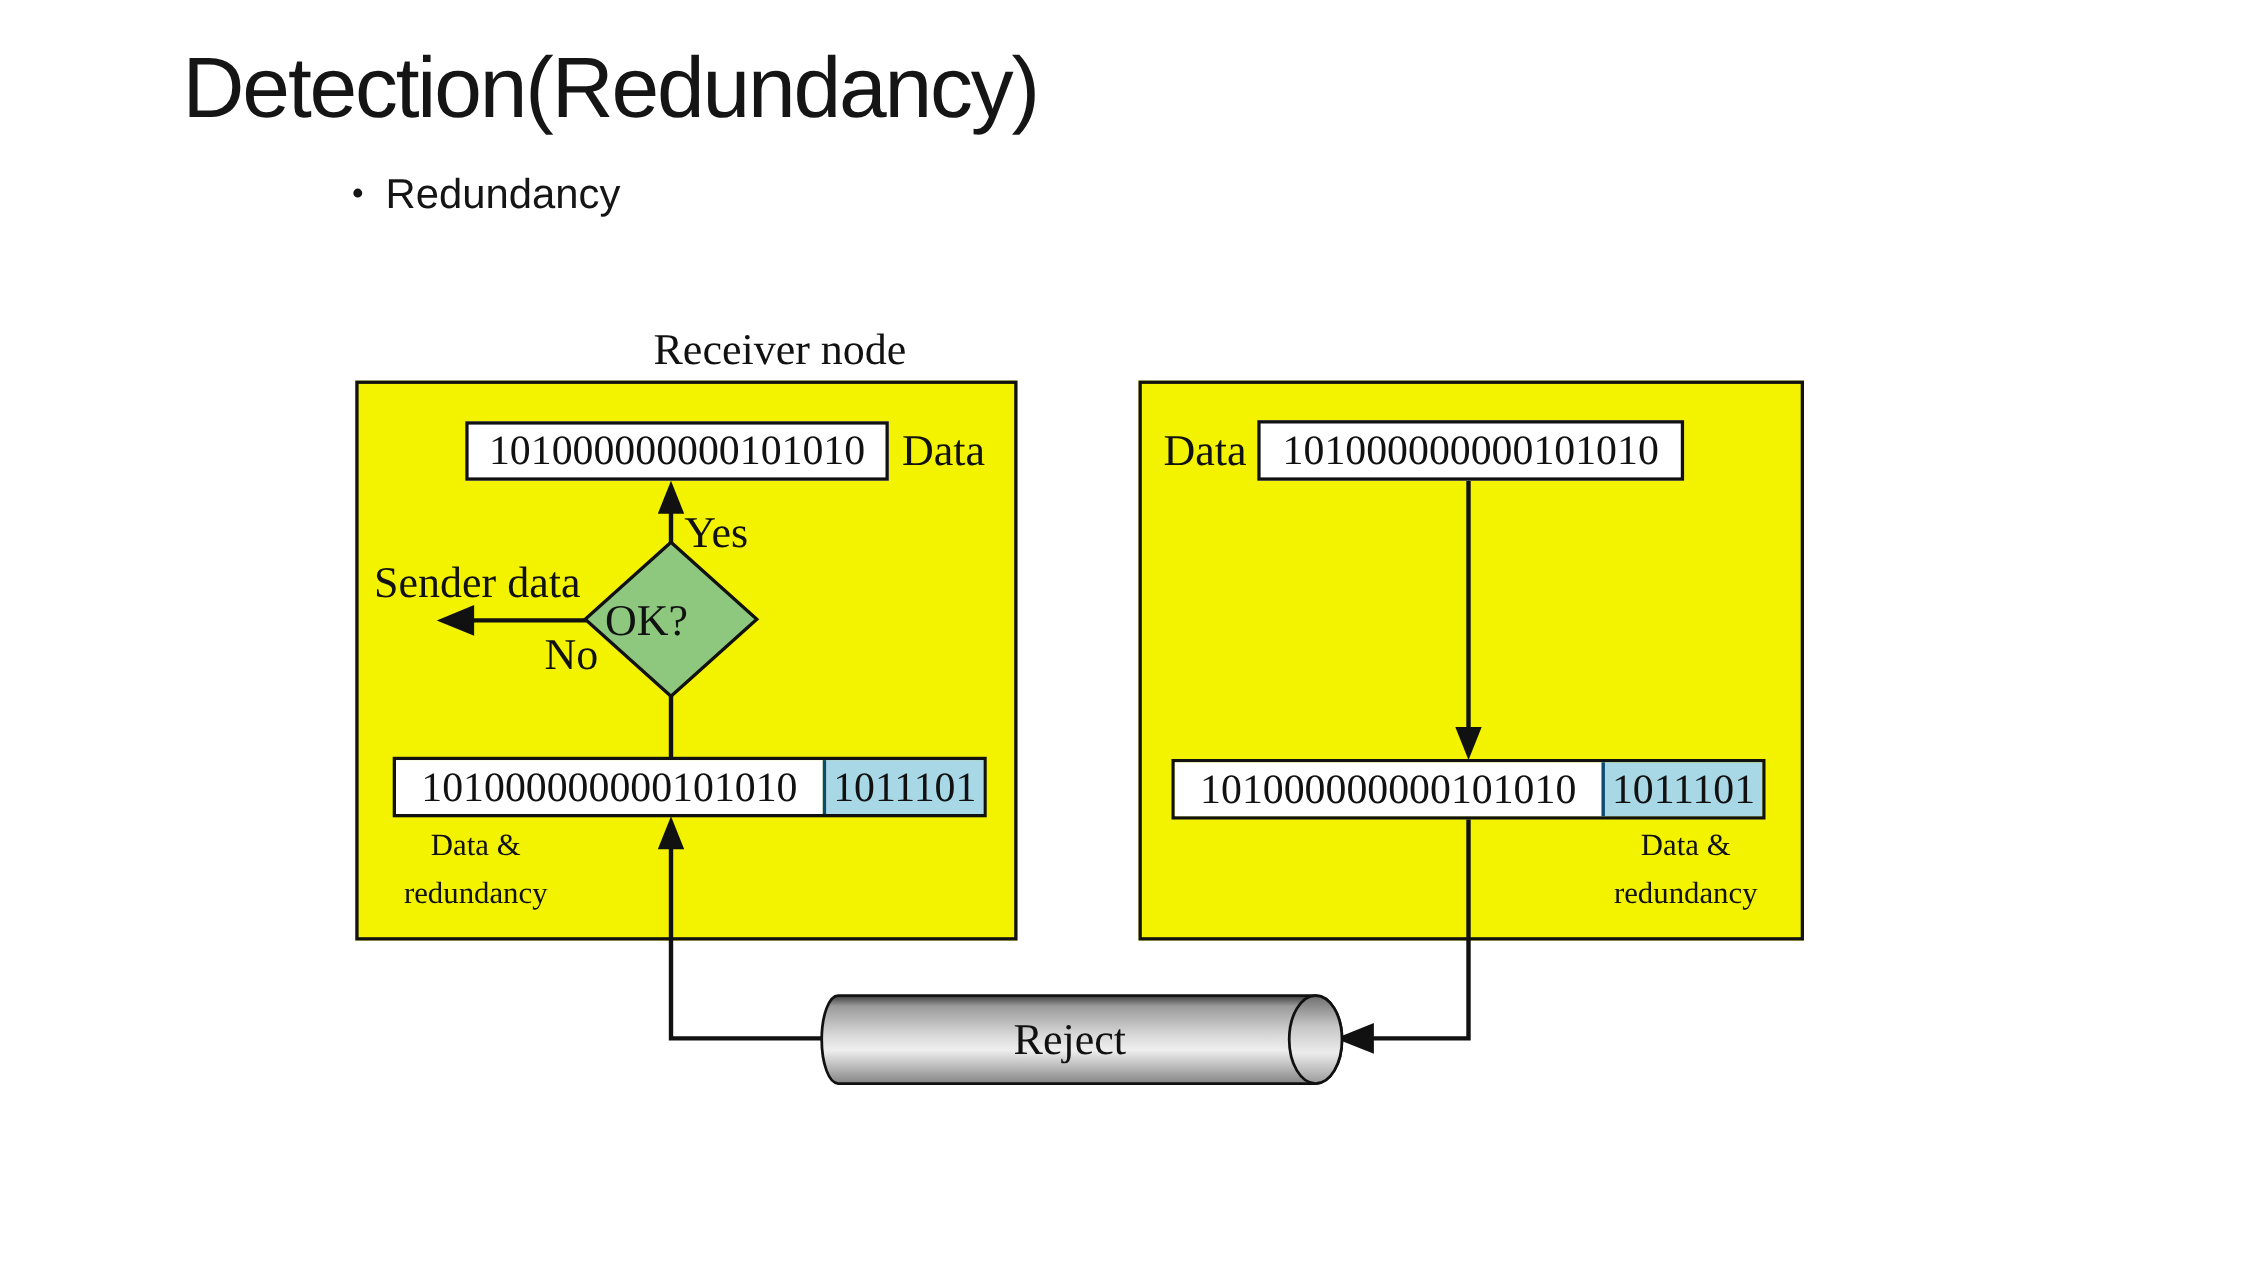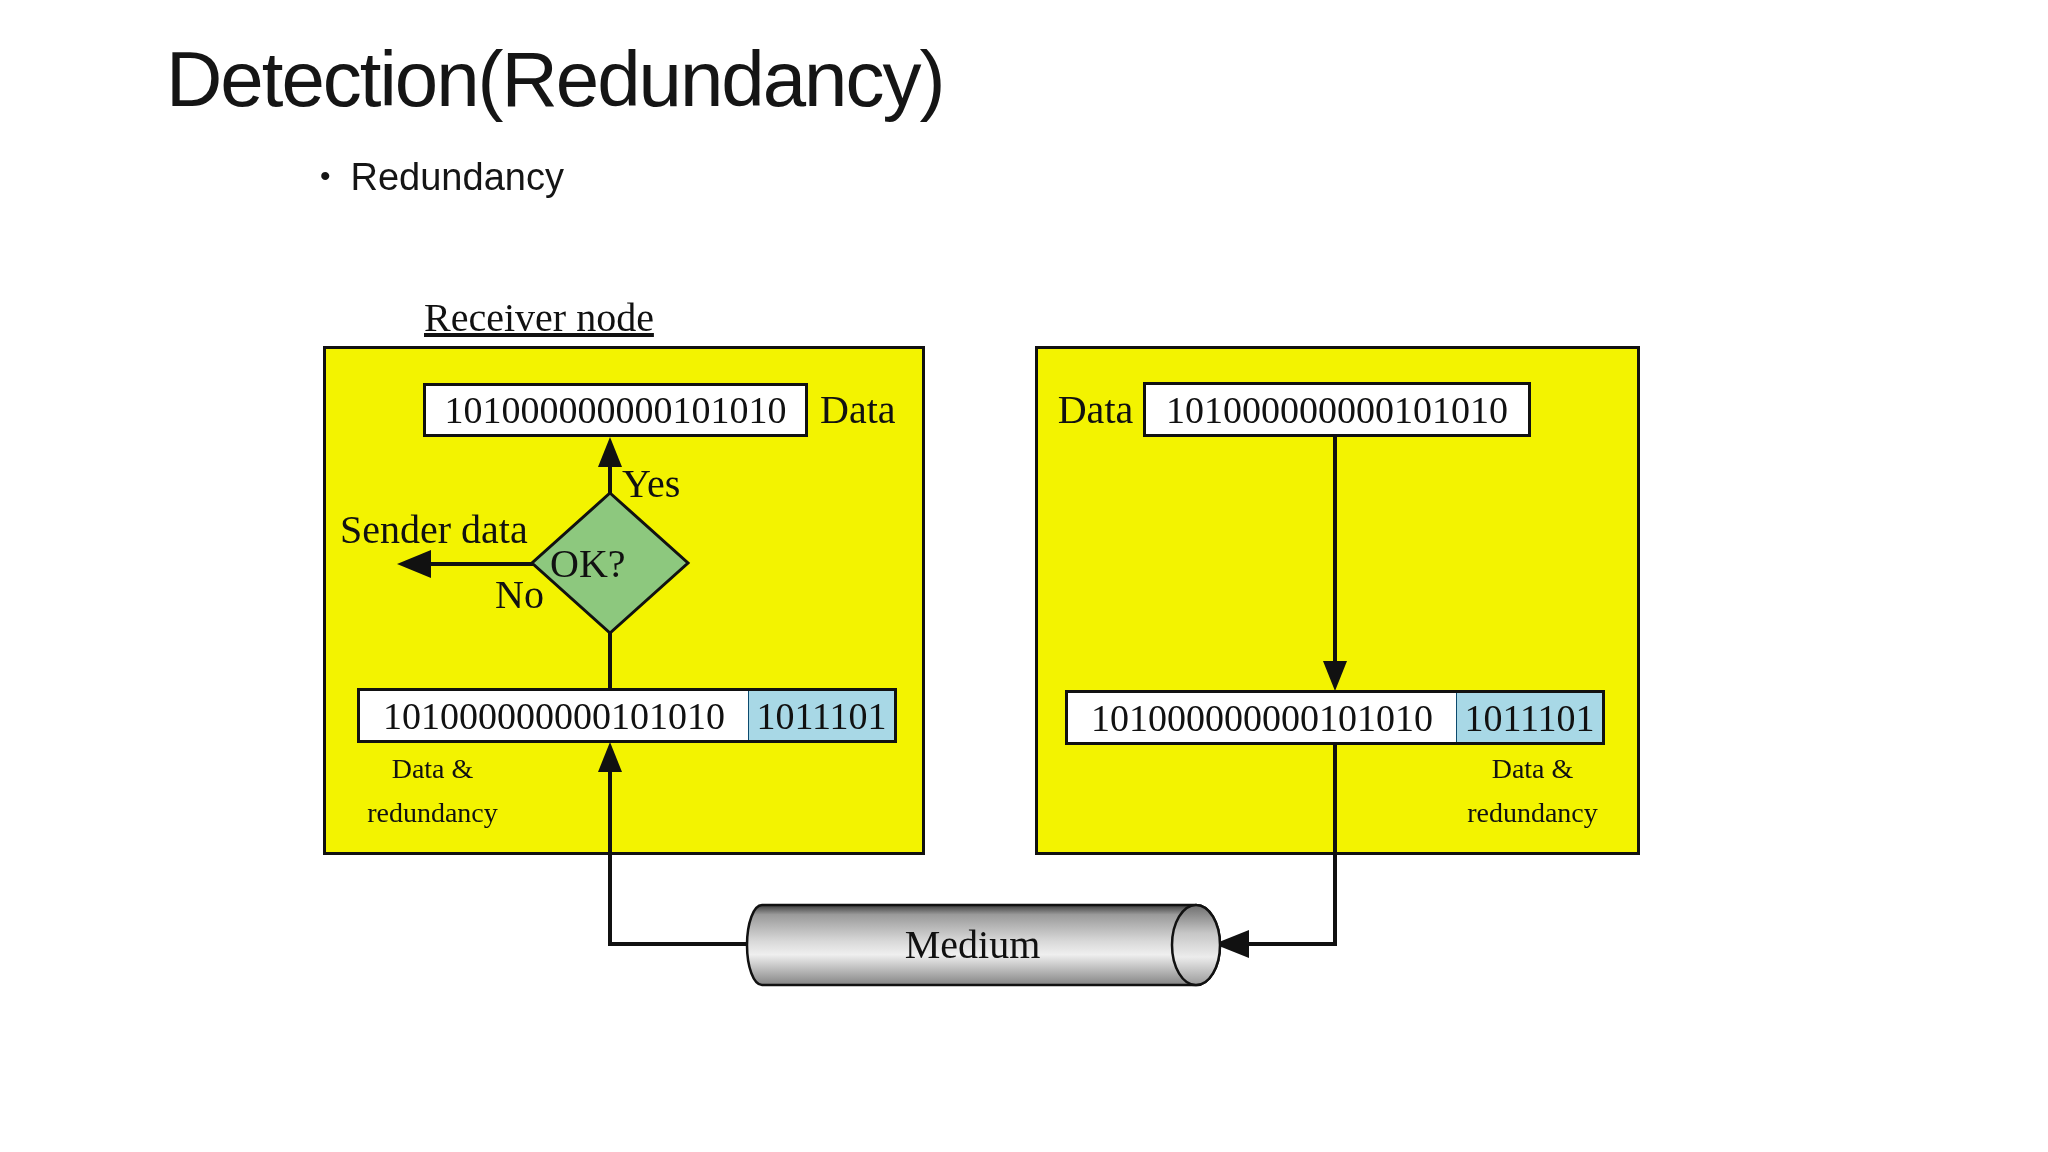--- a/index.html
+++ b/index.html
@@ -50,21 +50,21 @@
     pointer-events: none;
   }
 
   .lbl {
     position: absolute;
     z-index: 3;
     font-size: 40px;
     white-space: nowrap;
     color: #111111;
   }
-  .node-title { width: 400px; text-align: left; top: 294px; text-decoration: underline; }
+  .node-title { width: 400px; text-align: right; top: 294px; }
   .node-title.receiver { left: 424px; }
   .node-title.sender   { left: 1138px; }
 
   .bit-box {
     position: absolute;
     z-index: 3;
     background: #ffffff;
     border: 3px solid #111111;
     font-size: 38px;
     text-align: center;
@@ -84,21 +84,21 @@
     height: 55px;
     font-size: 38px;
   }
   .combined.rx { left: 357px;  top: 688px; width: 540px; }
   .combined.tx { left: 1065px; top: 690px; width: 540px; }
   .combined .cell {
     display: flex; align-items: center; justify-content: center;
     white-space: nowrap; height: 100%;
   }
   .combined .data-part { width: 388px; background: #ffffff; }
-  .combined .red-part  { width: 146px; background: #a8d8e6; border-left: 1px solid #0c4a6e; }
+  .combined .red-part  { width: 146px; background: #a8d8e6; border-left: 3px solid #0c4a6e; }
 
   .caption {
     position: absolute;
     z-index: 3;
     width: 205px;
     text-align: center;
     font-size: 28px;
     line-height: 44px;
     color: #111111;
   }
@@ -195,15 +195,15 @@
 
   <div class="combined tx">
     <div class="cell data-part">101000000000101010</div>
     <div class="cell red-part">1011101</div>
   </div>
   <div class="caption tx">
     <div>Data &amp;</div>
     <div>redundancy</div>
   </div>
 
-  <div class="lbl medium-lbl">Medium</div>
+  <div class="lbl medium-lbl">Reject</div>
 
 </div>
 
 </body></html>

